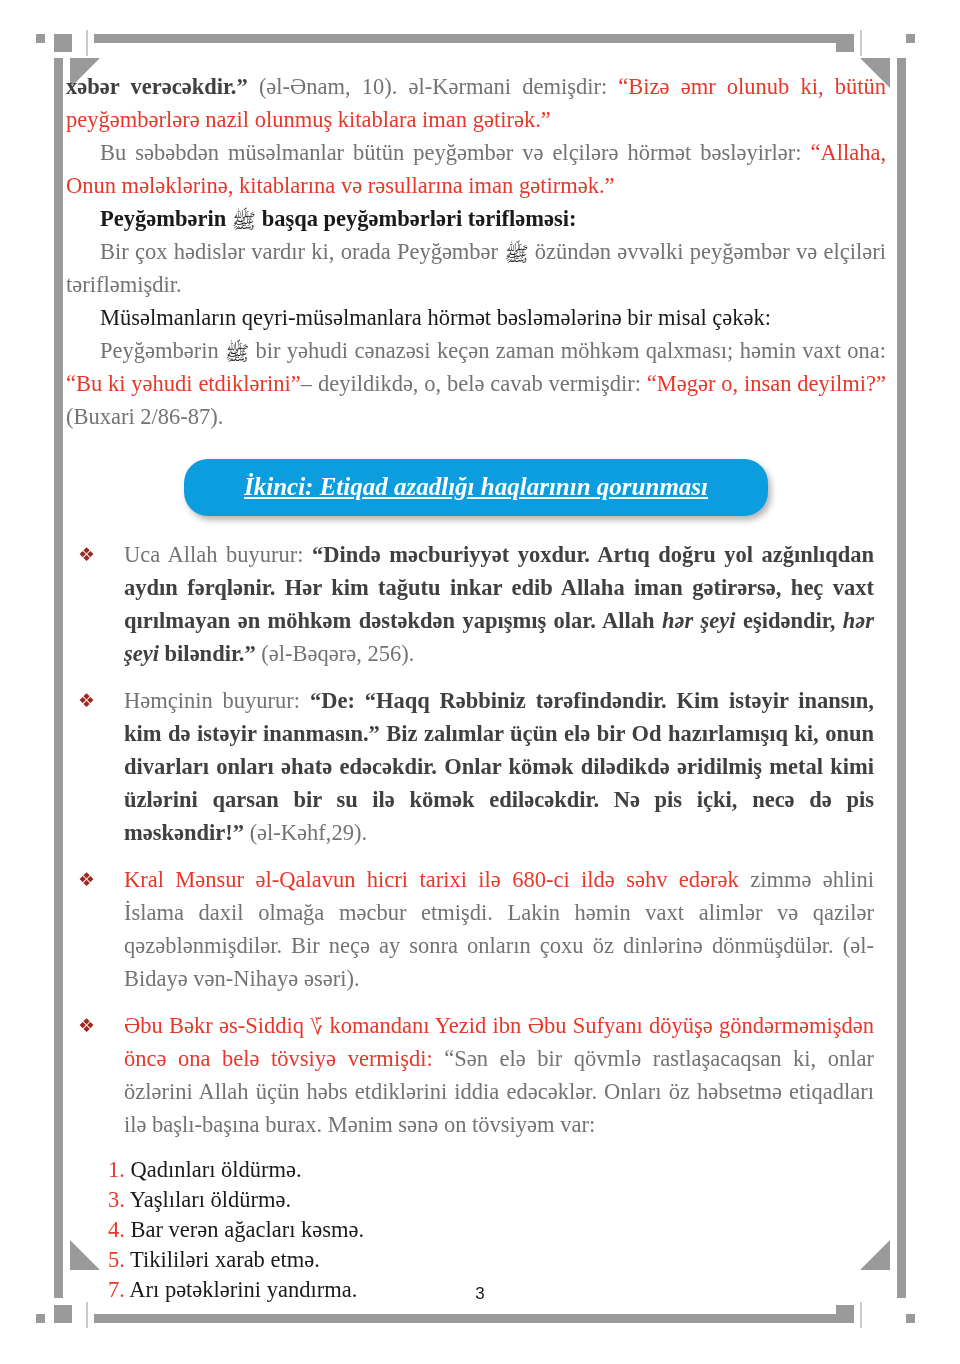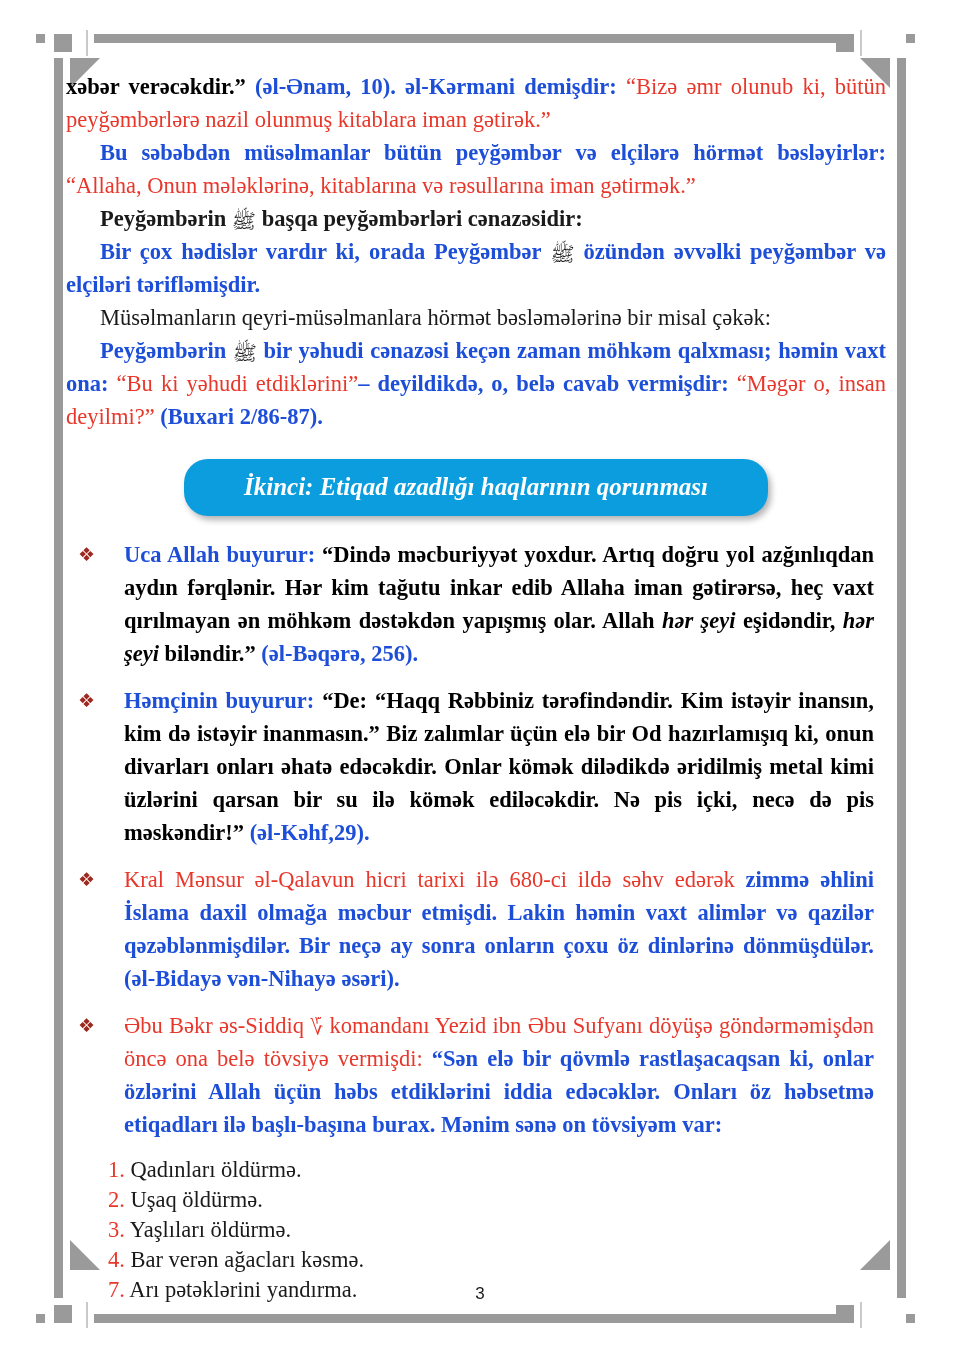--- a/index.html
+++ b/index.html
@@ -89,26 +89,26 @@
   p.para {
     margin: 0 0 0 0;
     font-size: 22.5px;
     line-height: 33px;
     text-align: justify;
     color: #1a1a1a;
     hyphens: manual;
   }
   p.indent { text-indent: 34px; }
 
-  .green  { color: #000000; font-weight: bold; }
+  .green  { color: #404040; font-weight: bold; }
   .red    { color: #e8372a; }
   .redb   { color: #e8372a; }
   .ital   { font-style: italic; }
   .bold   { font-weight: bold; }
-  .blk    { color: #1d4ed8; font-weight: bold; }
+  .blk    { color: #737373; }
 
   .glyph-saw {
     font-family: "DejaVu Sans", sans-serif;
     font-size: 20px;
     line-height: 1;
     vertical-align: -2px;
   }
 
   
   .banner-wrap {
@@ -120,20 +120,21 @@
     background: #0c9dde;
     color: #ffffff;
     font-weight: bold;
     font-style: italic;
     font-size: 25px;
     line-height: 1;
     padding: 15px 60px 17px 60px;
     border-radius: 24px;
     box-shadow: 3px 4px 6px rgba(0,0,0,0.30);
     white-space: nowrap;
+    text-decoration: underline;
   }
 
   
   .bullet {
     position: relative;
     padding-left: 46px;
     margin: 0 0 14px 0;
   }
   .bullet-mark {
     position: absolute;
@@ -206,21 +207,21 @@
   <div class="edge-tick et-r"></div>
   <div class="edge-tick et-lb"></div>
   <div class="edge-tick et-rb"></div>
 
   <div class="content">
 
     <p class="para"><span class="green">xəbər verəcəkdir.”</span><span class="blk"> (əl-Ənam, 10). əl-Kərmani demişdir: </span><span class="red">“Bizə əmr olunub ki, bütün peyğəmbərlərə nazil olunmuş kitablara iman gətirək.”</span></p>
 
     <p class="para indent"><span class="blk">Bu səbəbdən müsəlmanlar bütün peyğəmbər və elçilərə hörmət bəsləyirlər:</span> <span class="red">“Allaha, Onun mələklərinə, kitablarına və rəsullarına iman gətirmək.”</span></p>
 
-    <p class="para indent"><span class="bold">Peyğəmbərin</span> <span class="glyph-saw">ﷺ</span> <span class="bold">başqa peyğəmbərləri cənazəsidir:</span></p>
+    <p class="para indent"><span class="bold">Peyğəmbərin</span> <span class="glyph-saw">ﷺ</span> <span class="bold">başqa peyğəmbərləri tərifləməsi:</span></p>
 
     <p class="para indent"><span class="blk">Bir çox hədislər vardır ki, orada Peyğəmbər</span> <span class="glyph-saw">ﷺ</span> <span class="blk">özündən əvvəlki peyğəmbər və elçiləri tərifləmişdir.</span></p>
 
     <p class="para indent">Müsəlmanların qeyri-müsəlmanlara hörmət bəsləmələrinə bir misal çəkək:</p>
 
     <p class="para indent"><span class="blk">Peyğəmbərin</span> <span class="glyph-saw">ﷺ</span> <span class="blk">bir yəhudi cənazəsi keçən zaman möhkəm qalxması; həmin vaxt ona: </span><span class="red">“Bu ki yəhudi etdiklərini”</span><span class="blk">– deyildikdə, o, belə cavab vermişdir: </span><span class="red">“Məgər o, insan deyilmi?”</span><span class="blk"> (Buxari 2/86-87).</span></p>
 
     <div class="banner-wrap">
       <div class="banner">İkinci: Etiqad azadlığı haqlarının qorunması</div>
     </div>
@@ -240,23 +241,23 @@
       <p><span class="redb">Kral Mənsur əl-Qalavun hicri tarixi ilə 680-ci ildə səhv edərək</span><span class="blk"> zimmə əhlini İslama daxil olmağa məcbur etmişdi. Lakin həmin vaxt alimlər və qazilər qəzəblənmişdilər. Bir neçə ay sonra onların çoxu öz dinlərinə dönmüşdülər. (əl-Bidayə vən-Nihayə əsəri).</span></p>
     </div>
 
     <div class="bullet">
       <span class="bullet-mark">❖</span>
       <p><span class="redb">Əbu Bəkr əs-Siddiq</span> <span class="redb glyph-saw">؆</span> <span class="redb">komandanı Yezid ibn Əbu Sufyanı döyüşə göndərməmişdən öncə ona belə tövsiyə vermişdi:</span><span class="blk"> “Sən elə bir qövmlə rastlaşacaqsan ki, onlar özlərini Allah üçün həbs etdiklərini iddia edəcəklər. Onları öz həbsetmə etiqadları ilə başlı-başına burax. Mənim sənə on tövsiyəm var:</span></p>
     </div>
 
     <div class="numlist">
       <div class="numitem"><span class="n">1.</span> <span>Qadınları öldürmə.</span></div>
-      <div class="numitem"><span class="n">2.</span> <span>Uşaq öldürmə.</span></div>
       <div class="numitem"><span class="n">3.</span> <span>Yaşlıları öldürmə.</span></div>
       <div class="numitem"><span class="n">4.</span> <span>Bar verən ağacları kəsmə.</span></div>
+      <div class="numitem"><span class="n">5.</span> <span>Tikililəri xarab etmə.</span></div>
       <div class="numitem"><span class="n">7.</span> <span>Arı pətəklərini yandırma.</span></div>
     </div>
 
   </div>
 
   <div class="pagenum">3</div>
 
 </div>
 
 </body></html>

